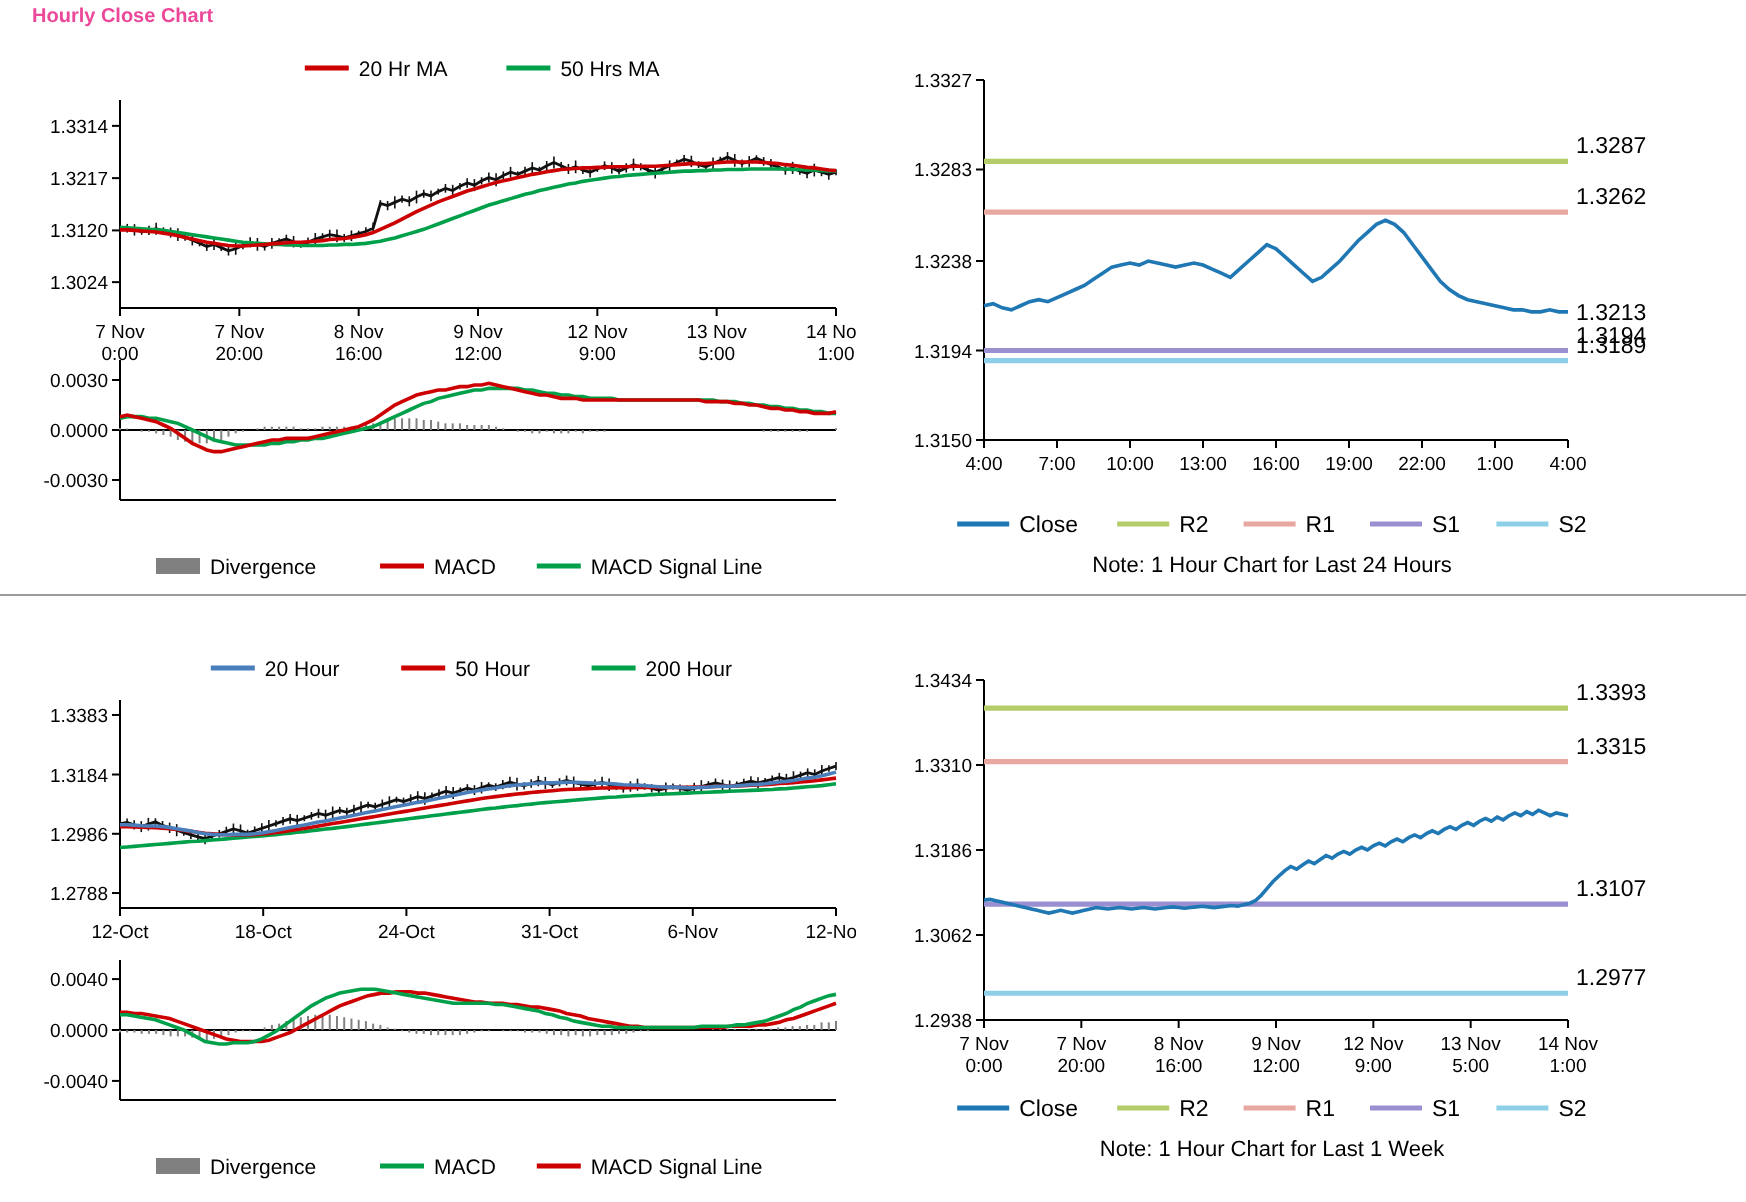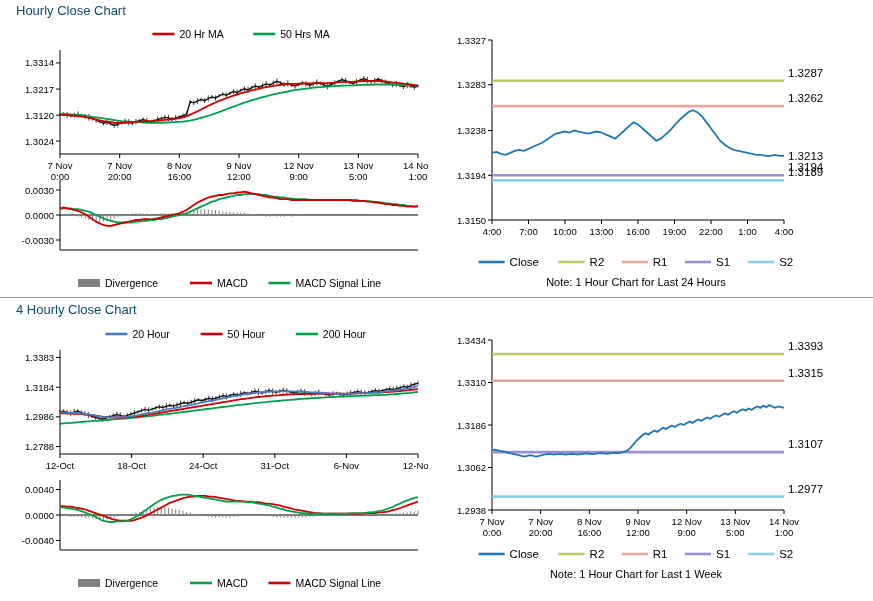--- a/index.html
+++ b/index.html
@@ -7,23 +7,23 @@
     margin: 0; padding: 0;
     width: 873px; height: 601px;
     background: #ffffff;
     font-family: "Liberation Sans", sans-serif;
     color: #000;
     overflow: hidden;
   }
   .page { position: relative; width: 873px; height: 601px; }
 
   .section-title {
-    font-size: 13px;
-    font-weight: normal;
-    color: #0c4a6e;
+    font-size: 10px;
+    font-weight: bold;
+    color: #ec4899;
     padding-left: 16px;
   }
   .hr-sep {
     position: absolute;
     left: 0; width: 873px;
     height: 1px;
     background: #9a9a9a;
   }
 
   .panel { position: absolute; }
@@ -400,21 +400,20 @@
         <g>
           <line x1="312.2" y1="240" x2="338.2" y2="240" stroke="#8ecfe8" stroke-width="2.6"></line>
           <text x="343.2" y="244" class="legendtext big">S2</text>
         </g>
         <text x="200" y="264" class="notetext" text-anchor="middle">Note: 1 Hour Chart for Last 24 Hours</text>
       </svg>
   </div>
 
   <div class="hr-sep" style="top:297px;"></div>
 
-  <div class="section-title" style="position:absolute;left:0;top:302px;">4 Hourly Close Chart</div>
 
   <div class="panel" style="left:8px; top:322px;">
     <svg id="svg-fh-price" width="420" height="160">
         <line x1="52" y1="28" x2="52" y2="132" class="axis-line"></line>
         <line x1="52" y1="132" x2="410" y2="132" class="axis-line"></line>
         <line x1="48" y1="124.51798561151094" x2="52" y2="124.51798561151094" class="tick"></line>
         <text x="46" y="128.01798561151094" class="ticklabel" text-anchor="end">1.2788</text>
         <line x1="48" y1="94.88920863309357" x2="52" y2="94.88920863309357" class="tick"></line>
         <text x="46" y="98.38920863309357" class="ticklabel" text-anchor="end">1.2986</text>
         <line x1="48" y1="65.2604316546762" x2="52" y2="65.2604316546762" class="tick"></line>

